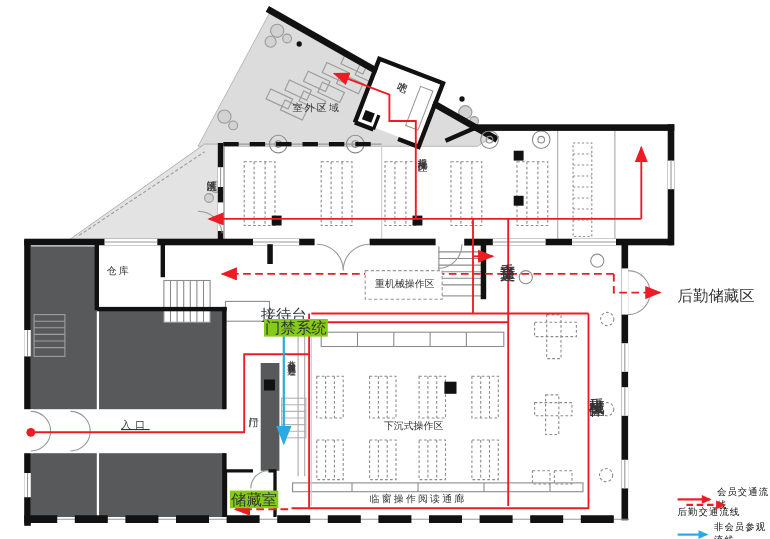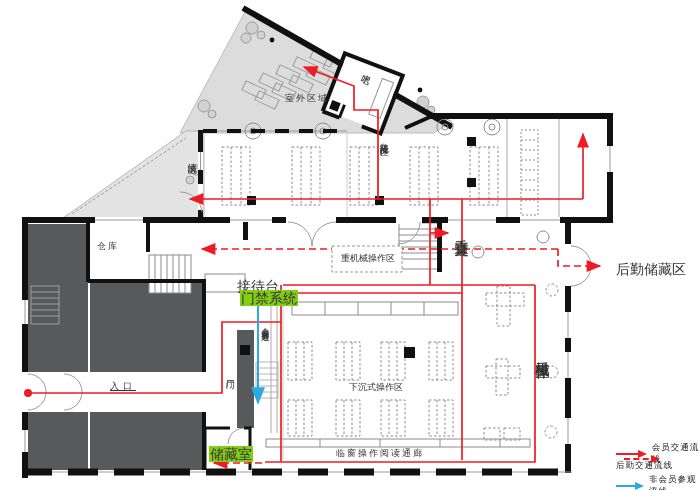--- a/index.html
+++ b/index.html
@@ -293,21 +293,21 @@
     <path d="M583,199 H190" marker-end="url(#ar)"></path>
     <path d="M583,199 V134" marker-end="url(#ar)"></path>
     <path d="M378,199 V110 H354 V86 L304,67" marker-end="url(#ar)"></path>
   </g>
 
   <g>
     <path d="M258,303 V403" stroke="#29abe2" stroke-width="2" fill="none" marker-end="url(#ab)"></path>
   </g>
 </svg>
 
-<div class="lbl ls2" style="left:266px;top:93px;margin-left:19px;">室外区域</div>
+<div class="lbl ls2" style="left:266px;top:93px;">室外区域</div>
 <div class="lbl v rot" style="left:366px;top:66px;">水吧</div>
 <div class="lbl v" style="left:187px;top:156px;">清洗区</div>
 <div class="lbl v" style="left:379px;top:136px;">常规操作区</div>
 <div class="lbl ls2" style="left:97px;top:241px;">仓库</div>
 <div class="lbl s85" style="left:210px;top:278px;margin-left:27px;">接待台</div>
 <div class="lbl" style="left:341px;top:253px;">重机械操作区</div>
 <div class="lbl v s85" style="left:454px;top:228px;">垂直交通</div>
 <div class="lbl s85" style="left:616px;top:261px;">后勤储藏区</div>
 <div class="lbl s85 wbg" style="left:240px;top:290px;">门禁系统</div>
 <div class="lbl v s8" style="left:260px;top:321px;">非会员参观通道</div>

